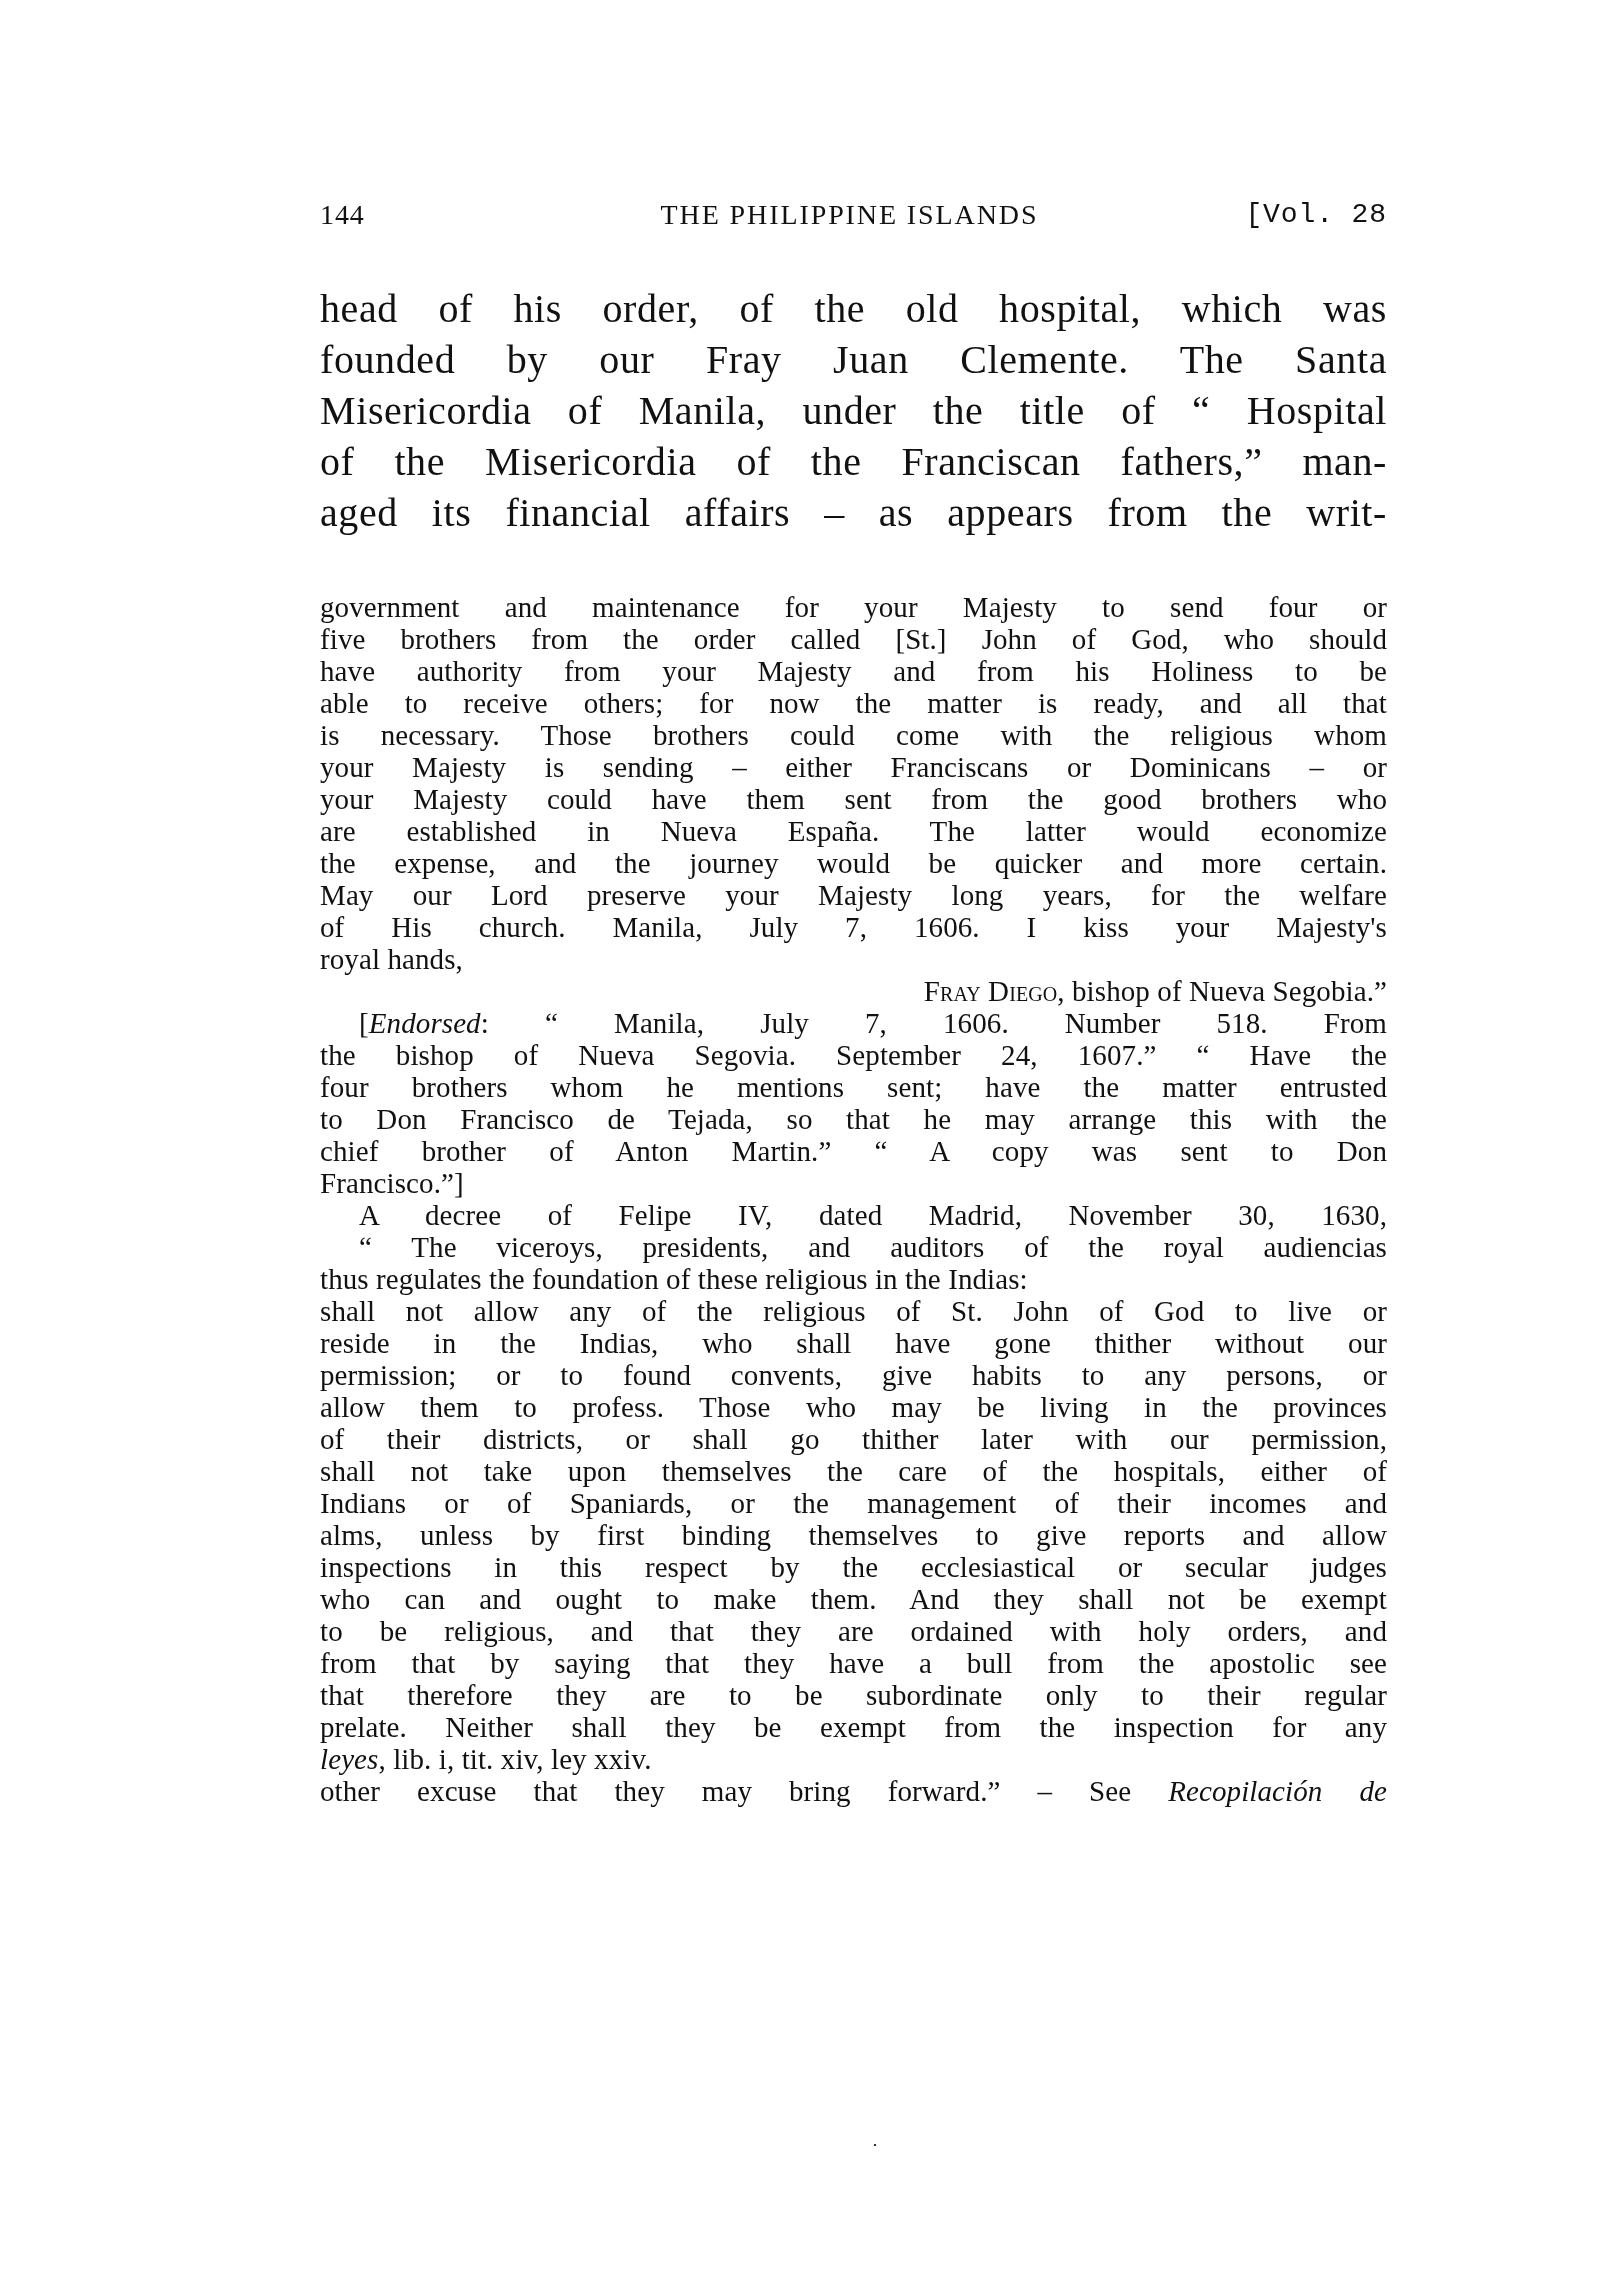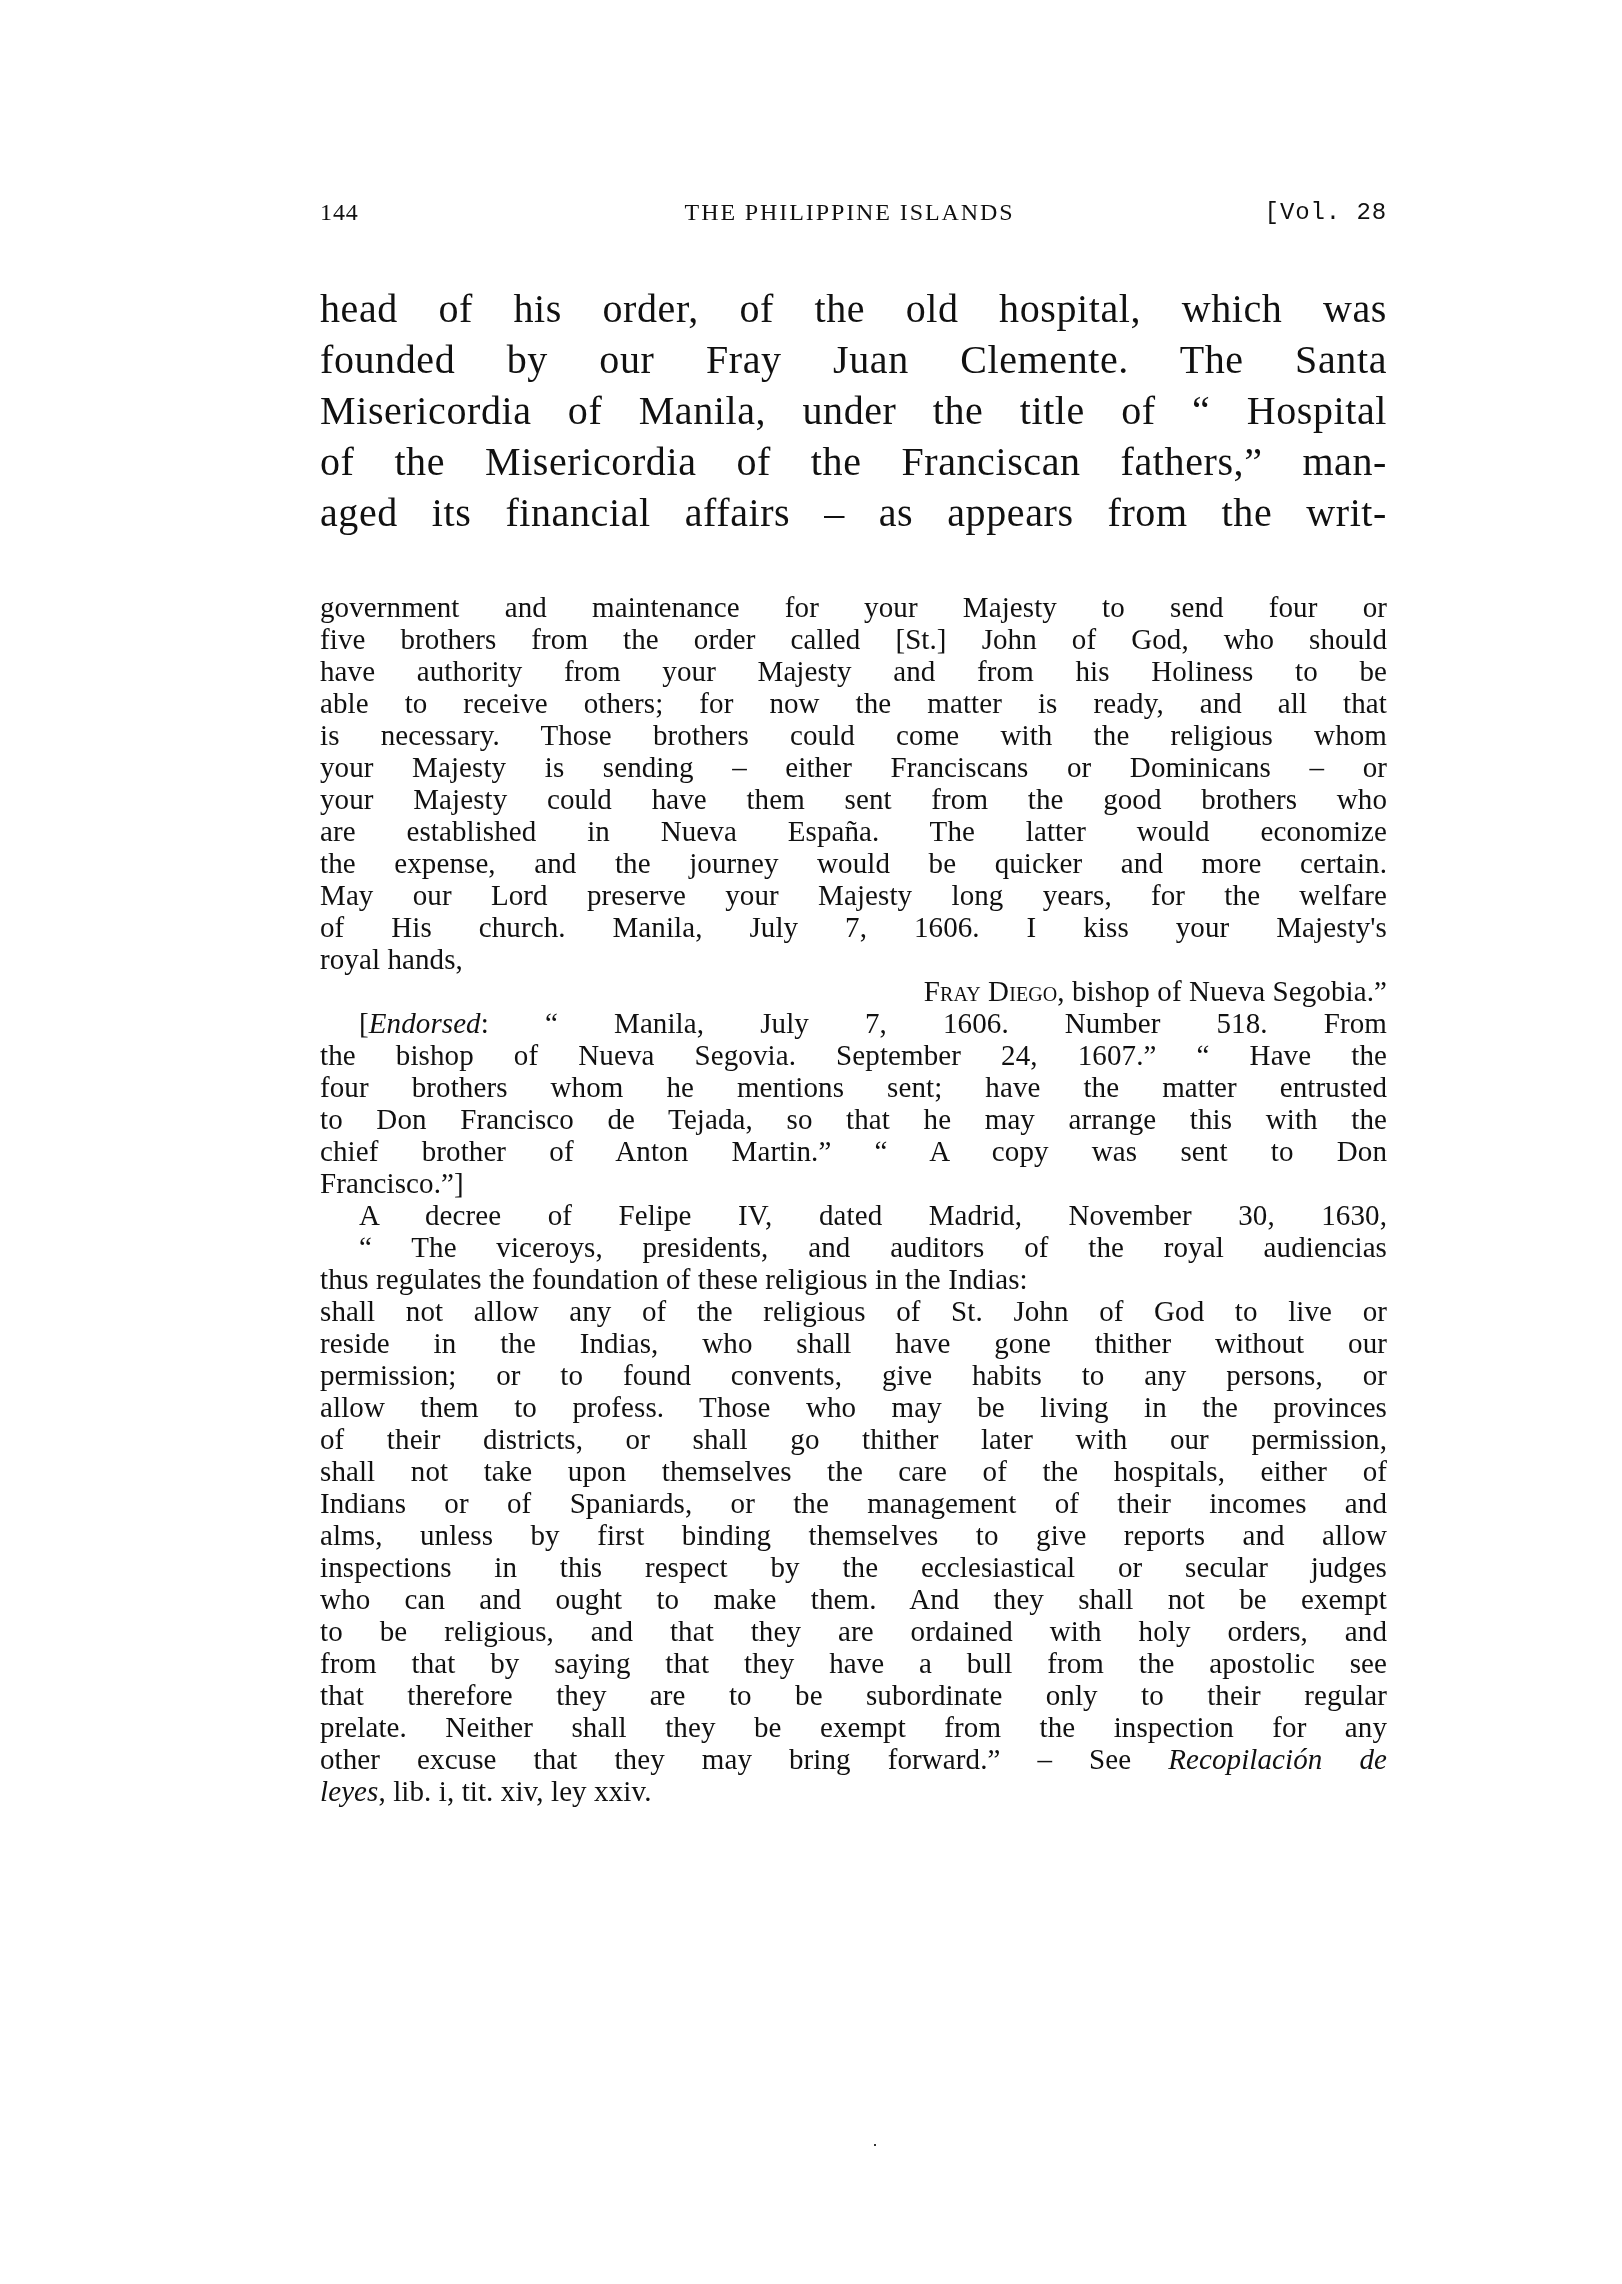--- a/index.html
+++ b/index.html
@@ -1,17 +1,17 @@
 <!DOCTYPE html>
 <html style="font-size:15px"><head>
 <meta charset="utf-8">
 <style>
   html, body { margin: 0; padding: 0; background: #ffffff; }
   body { width: 1622px; height: 2285px; position: relative; overflow: hidden; color: #111; font-family: "Liberation Serif", "DejaVu Serif", serif; }
-  .header { position: absolute; top: 199px; left: 320px; width: 1067px; height: 46px; font-family: "Liberation Serif", serif; font-size: 24px; letter-spacing: 0.9px; }
+  .header { position: absolute; top: 199px; left: 320px; width: 1067px; height: 46px; font-family: "Liberation Serif", serif; font-size: 28px; letter-spacing: 0.9px; }
   .header .pg { position: absolute; left: 0; top: 0; }
   .header .title { position: absolute; left: 0; right: 8px; text-align: center; top: 0; letter-spacing: 1.9px; }
   .header .vol { position: absolute; right: 0; top: 0; font-family: Liberation Mono, monospace; }
   .main { position: absolute; top: 283px; left: 320px; width: 1067px; font-size: 40px; line-height: 51px; }
   .line { display: block; text-align: justify; text-align-last: justify; white-space: nowrap; }
   .main .line { letter-spacing: 0.6px; }
   .line.last { text-align-last: left; }
   .notes { position: absolute; top: 591px; left: 320px; width: 1067px; font-size: 29px; line-height: 32px; }
   .notes .line { letter-spacing: 0.1px; }
   .indent { padding-left: 39px; }
@@ -72,19 +72,19 @@
     <span class="line">of their districts, or shall go thither later with our permission,</span>
     <span class="line">shall not take upon themselves the care of the hospitals, either of</span>
     <span class="line">Indians or of Spaniards, or the management of their incomes and</span>
     <span class="line">alms, unless by first binding themselves to give reports and allow</span>
     <span class="line">inspections in this respect by the ecclesiastical or secular judges</span>
     <span class="line">who can and ought to make them. And they shall not be exempt</span>
     <span class="line">to be religious, and that they are ordained with holy orders, and</span>
     <span class="line">from that by saying that they have a bull from the apostolic see</span>
     <span class="line">that therefore they are to be subordinate only to their regular</span>
     <span class="line">prelate. Neither shall they be exempt from the inspection for any</span>
+    <span class="line last"><i>leyes</i><span>, lib. i, tit. xiv, ley xxiv.</span></span>
     <span class="line"><span>other excuse that they may bring forward.” – See </span><i>Recopilación de</i></span>
-    <span class="line last"><i>leyes</i><span>, lib. i, tit. xiv, ley xxiv.</span></span>
   </div>
 </div>
 
 <div class="dot"></div>
 
 
 </body></html>

